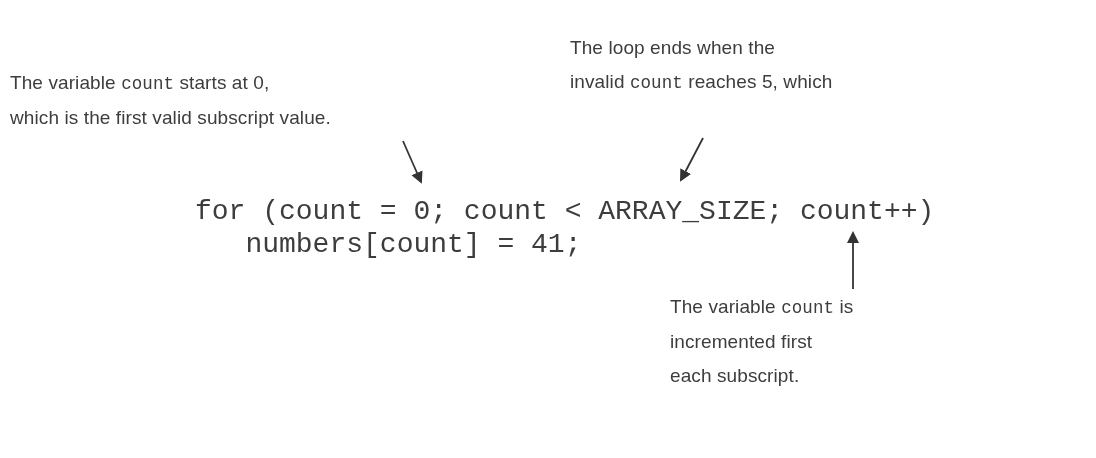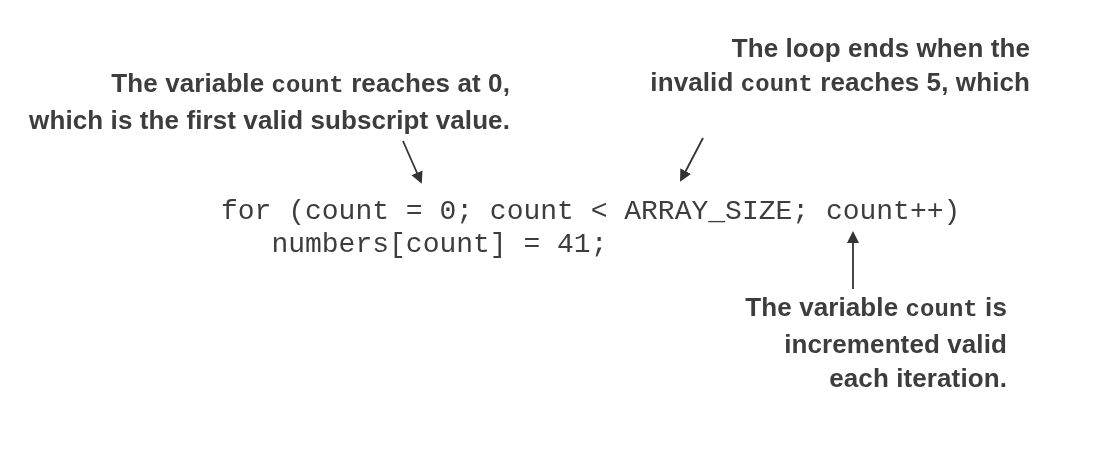--- a/index.html
+++ b/index.html
@@ -25,74 +25,73 @@
     width: 1096px; height: 458px;
     pointer-events: none;
   }
   .arrows line {
     stroke: var(--arrow-color);
     stroke-width: 1.8;
   }
   .ah-fill { fill: var(--arrow-color); }
   .ann {
     position: absolute;
-    text-align: right;
+    text-align: left;
     color: var(--text-color);
-    font-size: 26px;
+    font-size: 19px;
     line-height: 34px;
     letter-spacing: 0.1px;
-    font-weight: bold;
   }
   .ann .mono {
     font-family: "Liberation Mono", "DejaVu Sans Mono", monospace;
     font-size: 0.92em;
   }
   .ann-init { left: 10px;  top: 66px;  width: 500px; }
   .ann-cond { left: 570px; top: 31px;  width: 460px; }
-  .ann-incr { left: 647px; top: 290px; width: 360px; }
+  .ann-incr { left: 670px; top: 290px; width: 360px; }
   .code {
     position: absolute;
     left: 195px; top: 195px;
     font-family: "Liberation Mono", "DejaVu Sans Mono", monospace;
     font-size: 28px;
     line-height: 33px;
     color: var(--text-color);
   }
-  .code .code-line { white-space: pre; margin-left: 26px; }
+  .code .code-line { white-space: pre; }
 </style>
 </head>
 <body>
 
 <div class="canvas">
 
   <svg class="arrows" viewBox="0 0 1096 458" xmlns="http://www.w3.org/2000/svg" aria-hidden="true">
     <defs>
       <marker id="ah" markerUnits="userSpaceOnUse" markerWidth="14" markerHeight="14" refX="10" refY="6" orient="auto">
         <path class="ah-fill" d="M0,0 L12,6 L0,12 Z"></path>
       </marker>
     </defs>
     <line x1="403" y1="141" x2="421" y2="182" marker-end="url(#ah)"></line>
     <line x1="703" y1="138" x2="681" y2="180" marker-end="url(#ah)"></line>
     <line x1="853" y1="289" x2="853" y2="233" marker-end="url(#ah)"></line>
   </svg>
 
   <div class="ann ann-init">
-    <div class="ann-line"><span>The variable </span><span class="mono">count</span><span> reaches at 0,</span></div>
+    <div class="ann-line"><span>The variable </span><span class="mono">count</span><span> starts at 0,</span></div>
     <div class="ann-line">which is the first valid subscript value.</div>
   </div>
 
   <div class="ann ann-cond">
     <div class="ann-line">The loop ends when the</div>
     <div class="ann-line"><span>invalid </span><span class="mono">count</span><span> reaches 5, which</span></div>
   </div>
 
   <div class="code">
     <div class="code-line">for (count = 0; count &lt; ARRAY_SIZE; count++)</div>
     <div class="code-line">   numbers[count] = 41;</div>
   </div>
 
   <div class="ann ann-incr">
     <div class="ann-line"><span>The variable </span><span class="mono">count</span><span> is</span></div>
-    <div class="ann-line">incremented valid</div>
-    <div class="ann-line">each iteration.</div>
+    <div class="ann-line">incremented first</div>
+    <div class="ann-line">each subscript.</div>
   </div>
 
 </div>
 
 </body></html>

